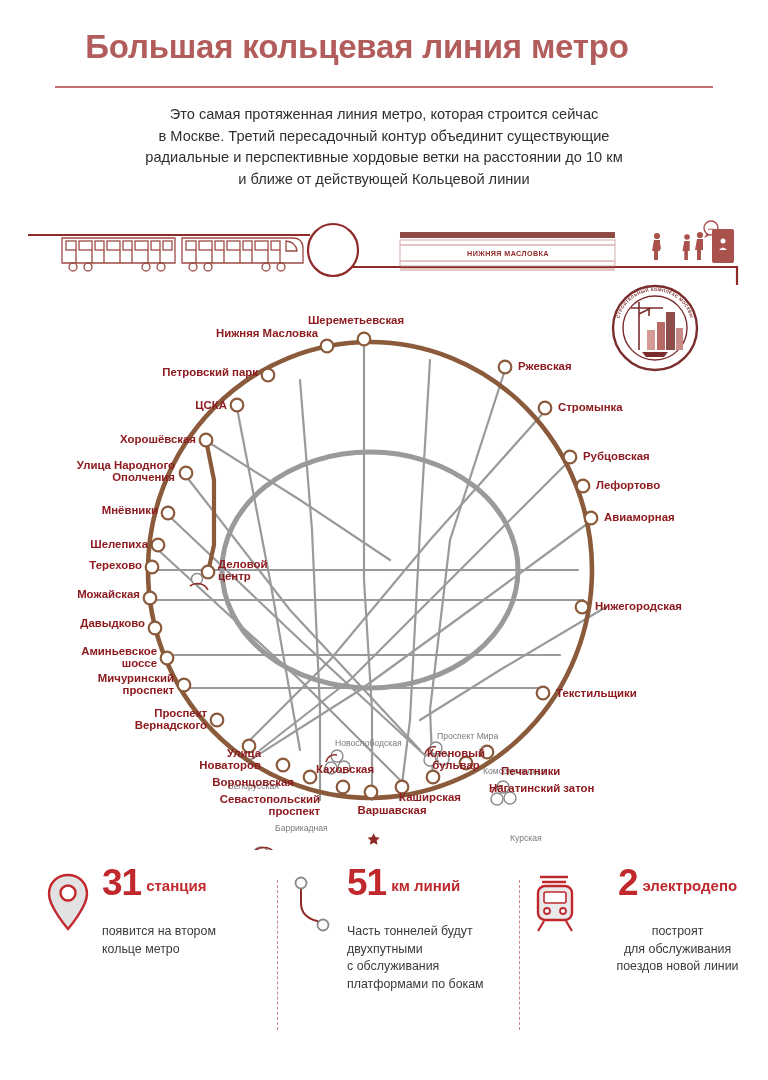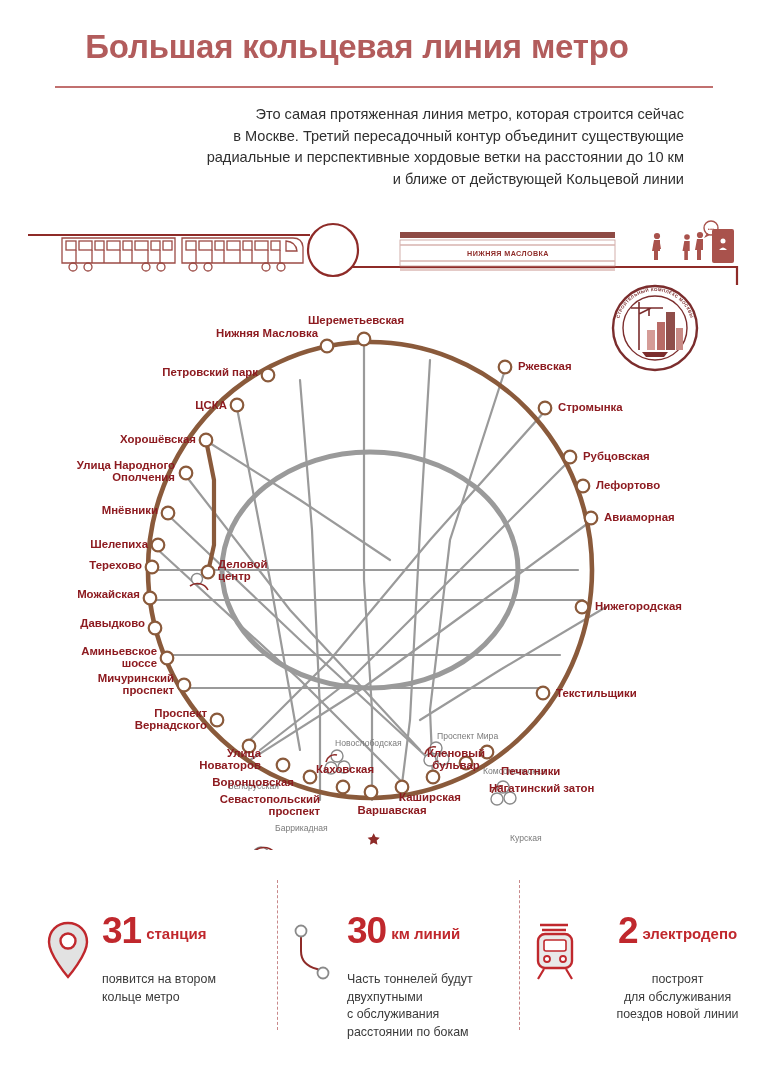--- a/index.html
+++ b/index.html
@@ -12,40 +12,40 @@
 
   
   .title{
     position:absolute;left:0;top:28px;width:714px;text-align:center;
     font-size:33px;font-weight:bold;color:#b25c5c;letter-spacing:-0.2px;
   }
   .title-rule{
     position:absolute;left:55px;top:86px;width:658px;height:2px;background:#c1706f;
   }
   .intro{
-    position:absolute;left:84px;top:104px;width:600px;text-align:right;
+    position:absolute;left:84px;top:104px;width:600px;text-align:center;
     font-size:14.6px;line-height:21.5px;color:#2f2f2f;
   }
 
   
   .band{position:absolute;left:0;top:205px;width:768px;height:80px;}
   .band svg{display:block;}
 
   
   .map{position:absolute;left:0;top:280px;width:768px;height:570px;}
   .map svg{display:block;}
 
   
   .lbl{font-family:"Liberation Sans","DejaVu Sans",sans-serif;font-weight:bold;
        font-size:11.4px;fill:#8d1b20;}
   .lbl-old{font-family:"Liberation Sans","DejaVu Sans",sans-serif;font-weight:normal;
        font-size:8.6px;fill:#7b7b7b;}
 
   
-  .stats{position:absolute;left:0;top:911px;width:736px;height:160px;}
+  .stats{position:absolute;left:0;top:863px;width:736px;height:160px;}
   .stat{position:absolute;top:0;height:140px;}
   .stat-1{left:40px;width:230px;}
   .stat-2{left:285px;width:230px;}
   .stat-3{left:528px;width:230px;text-align:center;}
   .stat-ico{position:absolute;left:0;top:6px;width:56px;height:70px;}
   .stat-body{position:absolute;left:62px;top:0;width:175px;}
   .stat-num{
     font-size:37px;font-weight:bold;color:#c0282d;line-height:40px;
     display:inline-block;vertical-align:-2px;letter-spacing:-1px;
   }
@@ -384,26 +384,26 @@
 
     <div class="stat stat-2">
       <div class="stat-ico">
         <svg width="56" height="80" viewBox="0 0 56 80">
           <path d="M16 14 V34 Q16 48 32 52 L36 54" fill="none" stroke="#8e2b28" stroke-width="2"></path>
           <circle cx="16" cy="14" r="5.5" fill="#ffffff" stroke="#8a8a8a" stroke-width="1.8"></circle>
           <circle cx="38" cy="56" r="5.5" fill="#ffffff" stroke="#8a8a8a" stroke-width="1.8"></circle>
         </svg>
       </div>
       <div class="stat-body">
-        <span class="stat-num">30</span><span class="stat-unit">км линий</span>
+        <span class="stat-num">51</span><span class="stat-unit">км линий</span>
         <div class="stat-desc">
           <div>Часть тоннелей будут</div>
           <div>двухпутными</div>
           <div>с обслуживания</div>
-          <div>расстоянии по бокам</div>
+          <div>платформами по бокам</div>
         </div>
       </div>
     </div>
 
     <div class="stat stat-3">
       <div class="stat-ico">
         <svg width="56" height="70" viewBox="0 0 56 70">
           <path d="M12 8 H40 M14 13 H38" stroke="#c0282d" stroke-width="2.6" fill="none"></path>
           <rect x="10" y="17" width="34" height="34" rx="7" fill="#e9e9e9" stroke="#c0282d" stroke-width="2.4"></rect>
           <rect x="16" y="23" width="22" height="11" rx="2" fill="#ffffff" stroke="#c0282d" stroke-width="1.6"></rect>

